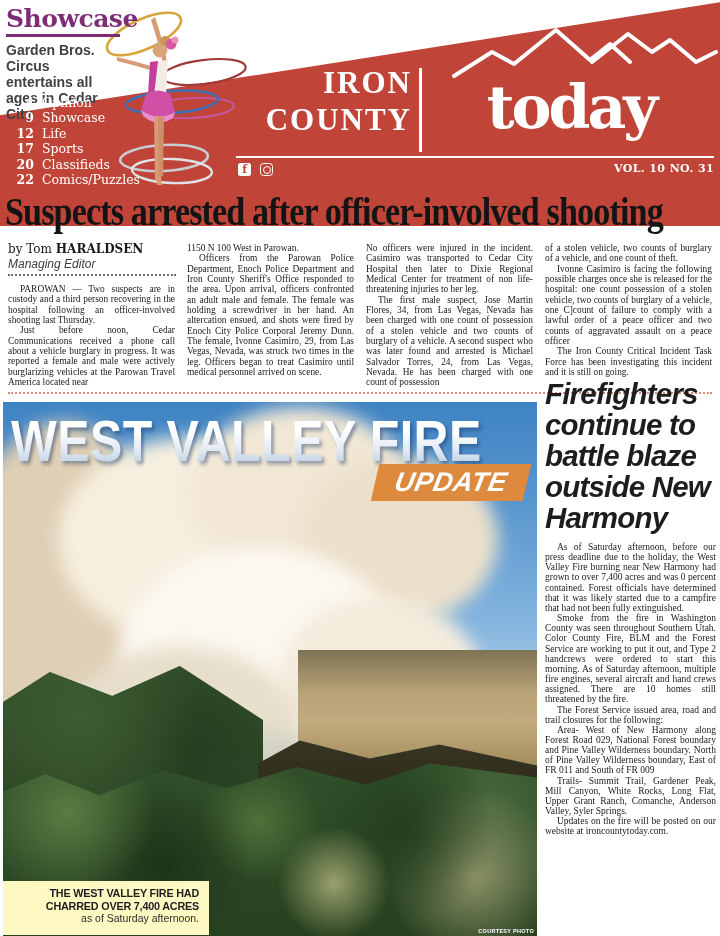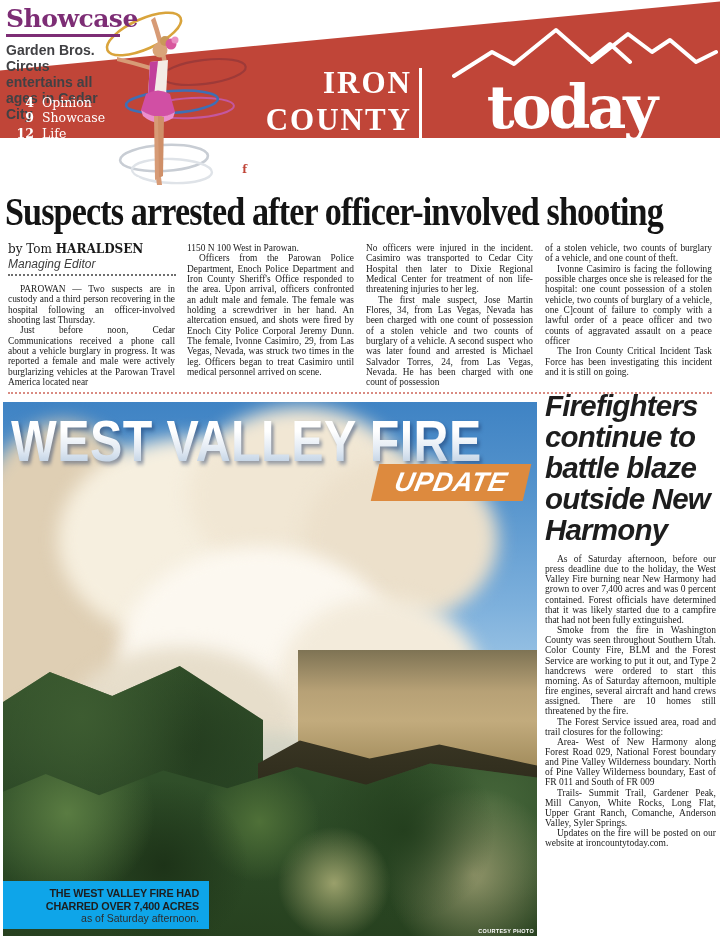--- a/index.html
+++ b/index.html
@@ -3,21 +3,21 @@
 <meta charset="utf-8">
 <style>
   * { margin:0; padding:0; box-sizing:border-box; }
   html,body { background:#fff; }
   .page {
     position:relative; width:720px; height:936px; overflow:hidden;
     background:#fff; font-family:"Liberation Serif", serif;
   }
 
   
-  .masthead { position:absolute; left:0; top:0; width:720px; height:138px; background:#fff; }
+  .masthead { position:absolute; left:0; top:0; width:720px; height:226px; background:#fff; }
   .red-banner { position:absolute; inset:0; background:#c04538;
     clip-path:polygon(0 51%, 100% 1%, 100% 100%, 0 100%); }
   .showcase { position:absolute; left:6px; top:4px; width:120px; z-index:5; }
   .showcase-title { font-family:"DejaVu Serif", serif; font-weight:bold; font-size:25px;
     color:#7d2d75; letter-spacing:-0.5px; }
   .showcase-rule { width:114px; height:3px; background:#7d2d75; margin-top:1px; }
   .showcase-sub { margin-top:5px; font-family:"Liberation Sans", sans-serif; font-weight:600;
     font-size:14px; line-height:16px; color:#414144; width:112px; }
   .index { position:absolute; left:12px; top:95px; z-index:5;
     font-family:"DejaVu Serif", serif; color:#fff; font-size:12.5px; }
@@ -107,30 +107,30 @@
   .photo-title { position:absolute; left:8px; top:6px; z-index:5; white-space:nowrap;
     font-family:"Liberation Sans", sans-serif; font-weight:bold; font-size:57px; letter-spacing:0.5px;
     transform:scaleX(0.85); transform-origin:left center;
     background:linear-gradient(180deg,#ffffff 35%,#dfe8f2 65%,#a8bfd8 100%);
     -webkit-background-clip:text; background-clip:text; color:transparent;
     filter:drop-shadow(3px 3px 2px rgba(25,50,100,0.45)); }
   .update-badge { position:absolute; left:372px; top:62px; width:152px; height:37px; z-index:5;
     background:#dd8a3e; transform:skewX(-13deg); display:flex; align-items:center; justify-content:center; }
   .update-badge span { font-family:"Liberation Sans", sans-serif; font-style:italic; font-weight:bold;
     font-size:27px; color:#fff; letter-spacing:0.5px; transform:skewX(2deg); }
-  .photo-caption { position:absolute; left:0; top:479px; width:206px; z-index:6; background:#0ea5e9;
-    padding:6px 10px 4px 4px; text-align:right;
+  .photo-caption { position:absolute; left:0; top:479px; width:206px; z-index:6; background:#fef9c3;
+    padding:6px 10px 10px 4px; text-align:right;
     font-family:"Liberation Sans", sans-serif; color:#1e1e1e; }
   .cap-bold { font-weight:bold; font-size:10.8px; line-height:12.6px; letter-spacing:-0.2px; }
   .cap-reg  { font-size:10.5px; line-height:12.5px; color:#2e2e2e; }
   .photo-credit { position:absolute; right:3px; bottom:2px; z-index:6;
     font-family:"Liberation Sans", sans-serif; font-weight:bold; font-size:5.5px; color:#fff; letter-spacing:0.3px; }
 
   
-  .fire-story { position:absolute; left:545px; top:390px; width:171px; height:537px; overflow:hidden; }
+  .fire-story { position:absolute; left:545px; top:378px; width:171px; height:537px; overflow:hidden; }
   .fire-headline { font-family:"Liberation Sans", sans-serif; font-style:italic; font-weight:600;
     font-size:29.5px; line-height:31px; letter-spacing:-0.8px; color:#1d1d1d; }
   .fire-body { margin-top:9px; font-size:9.5px; line-height:10.15px; color:#1a1a1a; text-align:justify; }
   .fire-body p { text-indent:12px; }
 </style>
 </head>
 <body>
 
 <div class="page">
 

